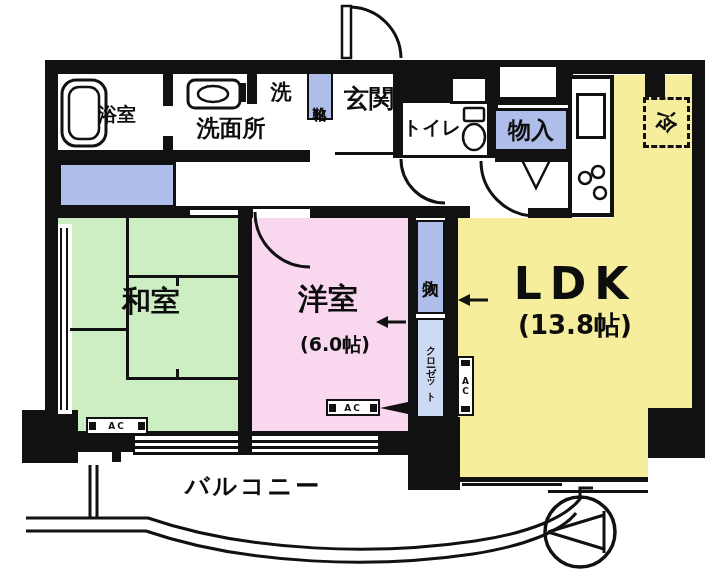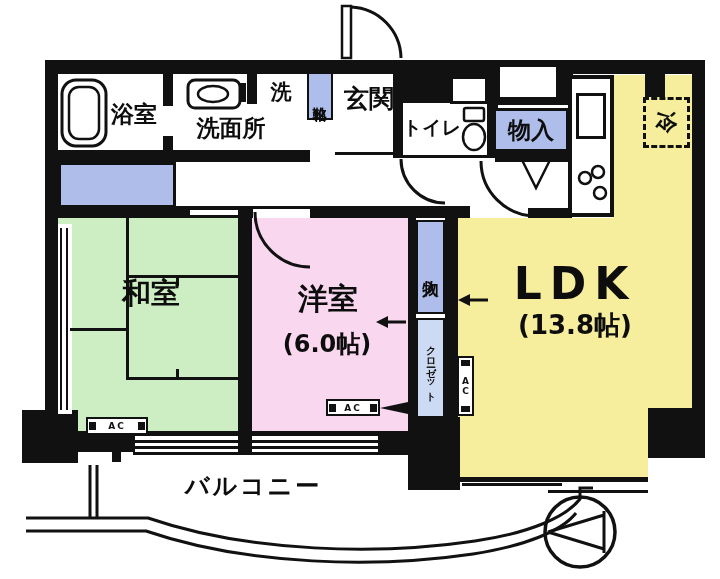--- a/index.html
+++ b/index.html
@@ -161,30 +161,30 @@
     <i class="actab"></i>
       <span>AC</span>
       <i class="actab"></i>
   </div>
   <div class="acbox v" style="left:457px;top:356px;width:17px;height:60px;">
     <i class="actab"></i>
       <span class="vtext">AC</span>
       <i class="actab"></i>
   </div>
 
-  <div class="lbl" style="left:101px;top:100px;width:66px;height:28px;font-size:23px;">浴室</div>
+  <div class="lbl" style="left:84px;top:100px;width:66px;height:28px;font-size:19px;">浴室</div>
   <div class="lbl" style="left:178px;top:114px;width:106px;height:28px;font-size:23px;">洗面所</div>
   <div class="lbl" style="left:259px;top:80px;width:44px;height:24px;font-size:21px;">洗</div>
   <div class="lbl vtext" style="left:309px;top:76px;width:22px;height:42px;font-size:14px;">靴箱</div>
   <div class="lbl" style="left:332px;top:84px;width:74px;height:28px;font-size:25px;">玄関</div>
   <div class="lbl" style="left:402px;top:116px;width:60px;height:22px;font-size:19px;">トイレ</div>
   <div class="lbl" style="left:493px;top:112px;width:76px;height:36px;font-size:23px;">物入</div>
   <div class="lbl" style="left:643px;top:97px;width:47px;height:51px;font-size:22px;transform:rotate(90deg);">冷</div>
-  <div class="lbl" style="left:66px;top:276px;width:170px;height:34px;font-size:29px;">和室</div>
+  <div class="lbl" style="left:66px;top:284px;width:170px;height:34px;font-size:29px;">和室</div>
   <div class="lbl" style="left:248px;top:282px;width:160px;height:34px;font-size:30px;">洋室</div>
-  <div class="lbl" style="left:242px;top:329px;width:170px;height:30px;font-size:24px;">(6.0帖)</div>
+  <div class="lbl" style="left:250px;top:329px;width:170px;height:30px;font-size:19px;">(6.0帖)</div>
   <div class="lbl vtext" style="left:418px;top:228px;width:25px;height:80px;font-size:16px;">物入</div>
   <div class="lbl vtext" style="left:419px;top:322px;width:23px;height:92px;font-size:10px;letter-spacing:0;">クローゼット</div>
   <div class="lbl" style="left:488px;top:264px;width:174px;height:40px;font-size:44px;letter-spacing:8px;">LDK</div>
   <div class="lbl" style="left:480px;top:310px;width:190px;height:30px;font-size:26px;">(13.8帖)</div>
   <div class="lbl" style="left:166px;top:472px;width:175px;height:28px;font-size:24px;letter-spacing:3px;">バルコニー</div>
 
 </div>
 
 </body></html>

